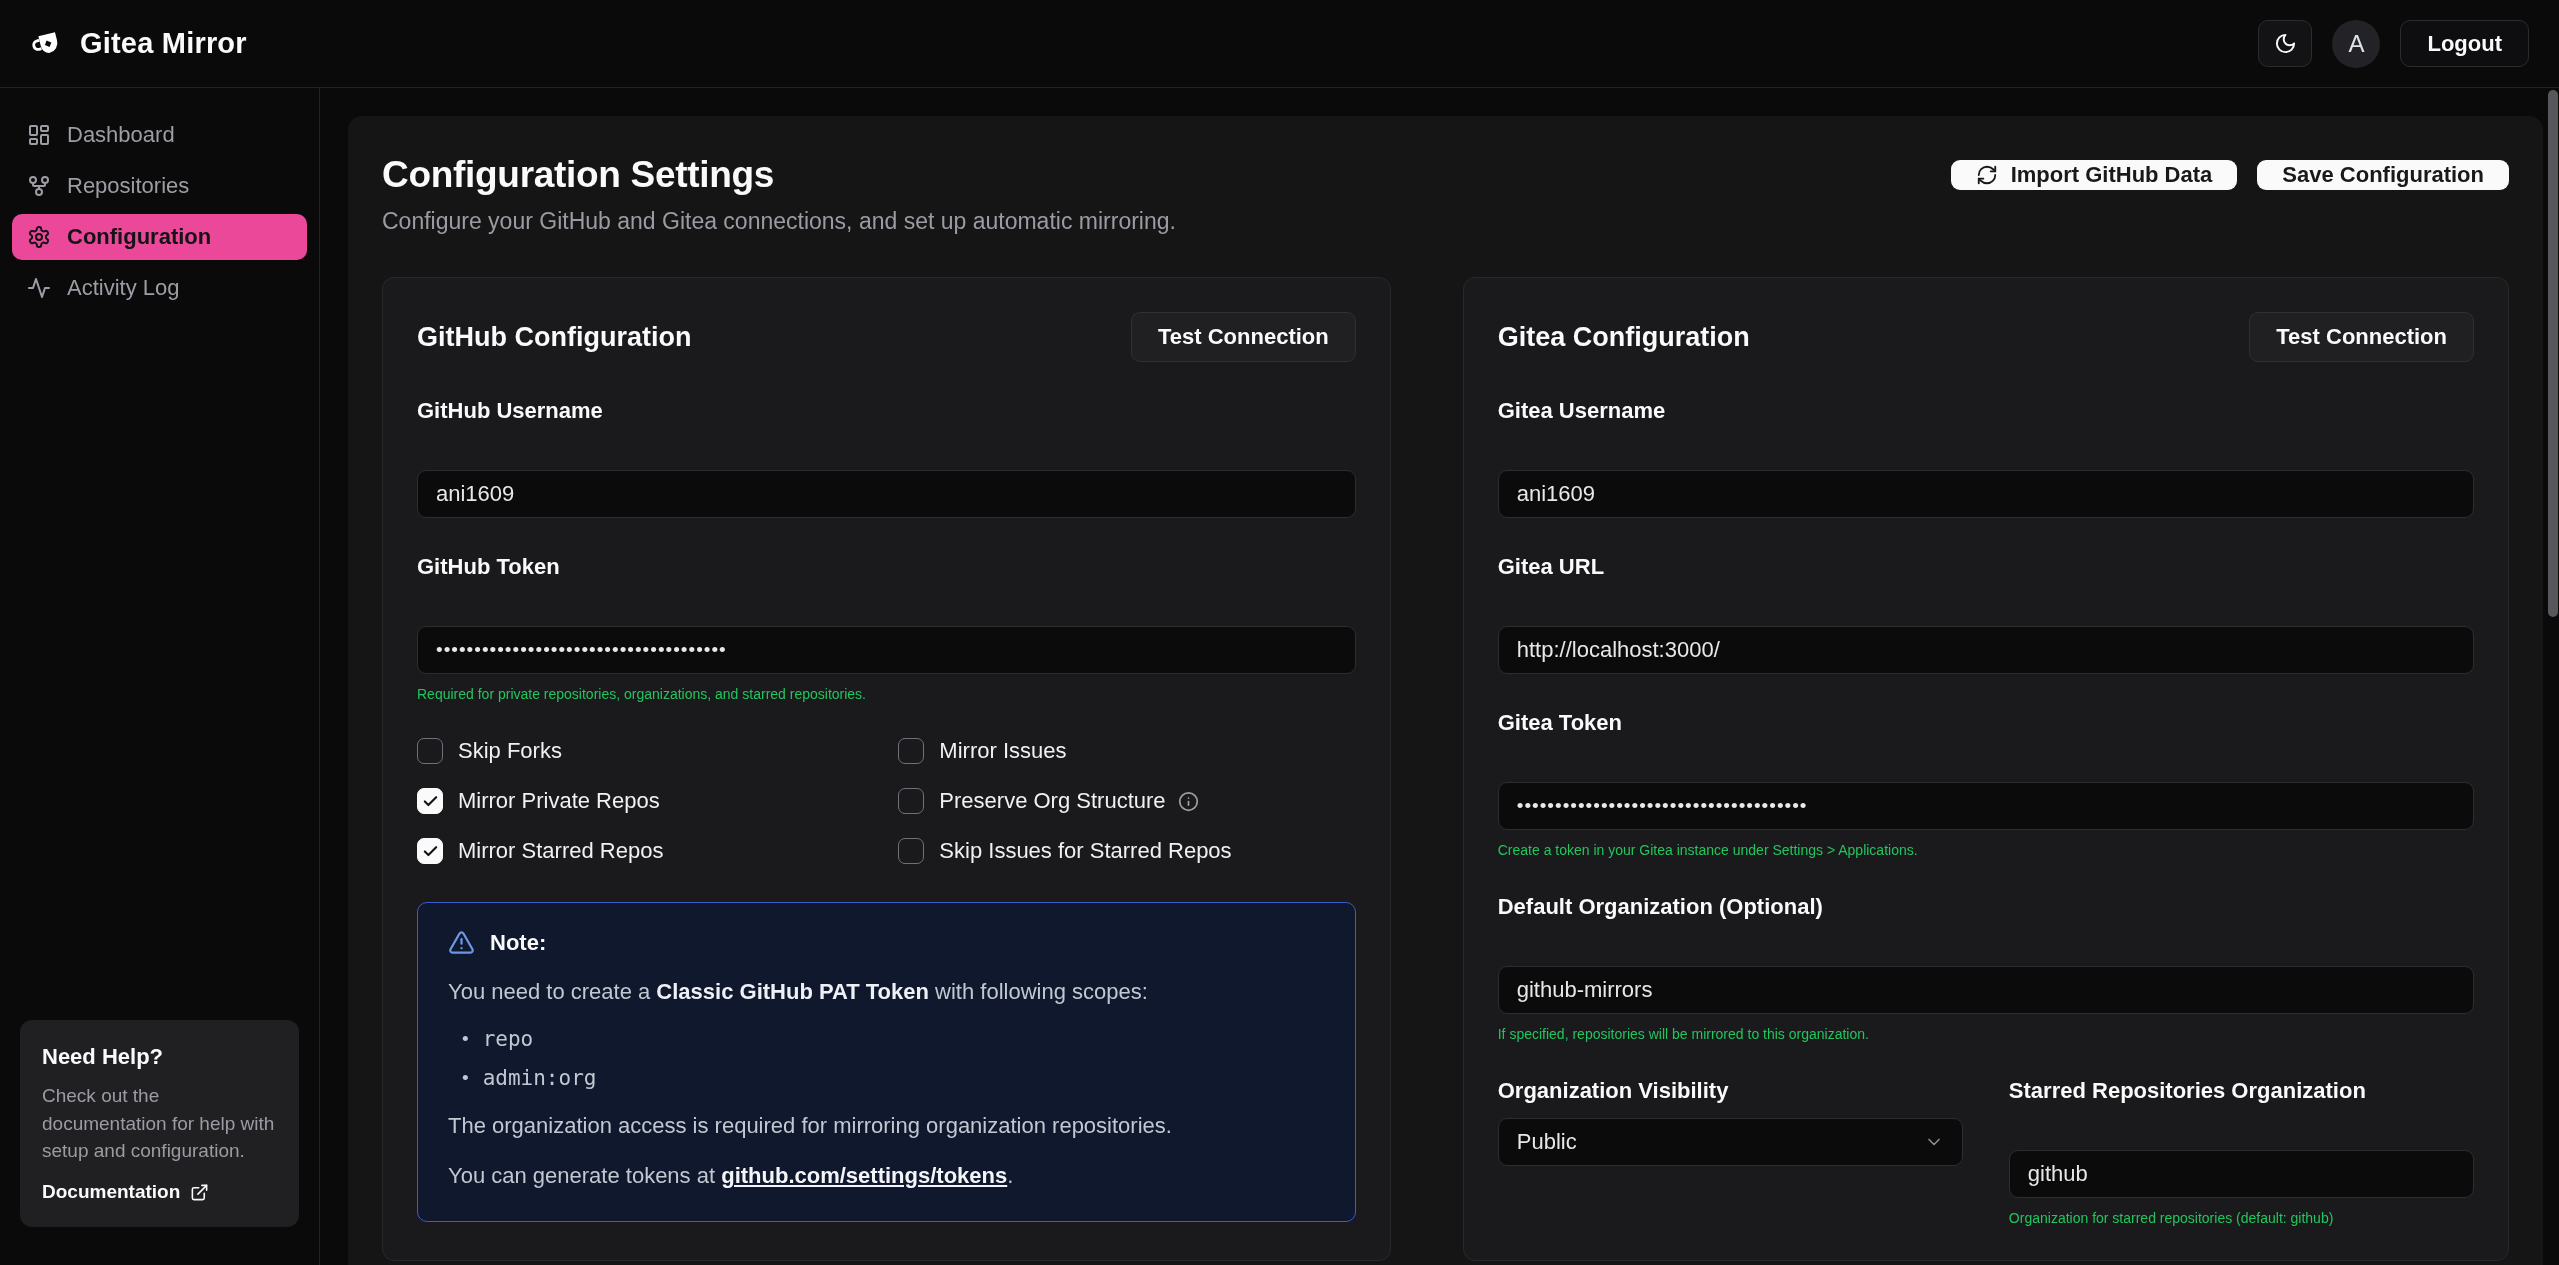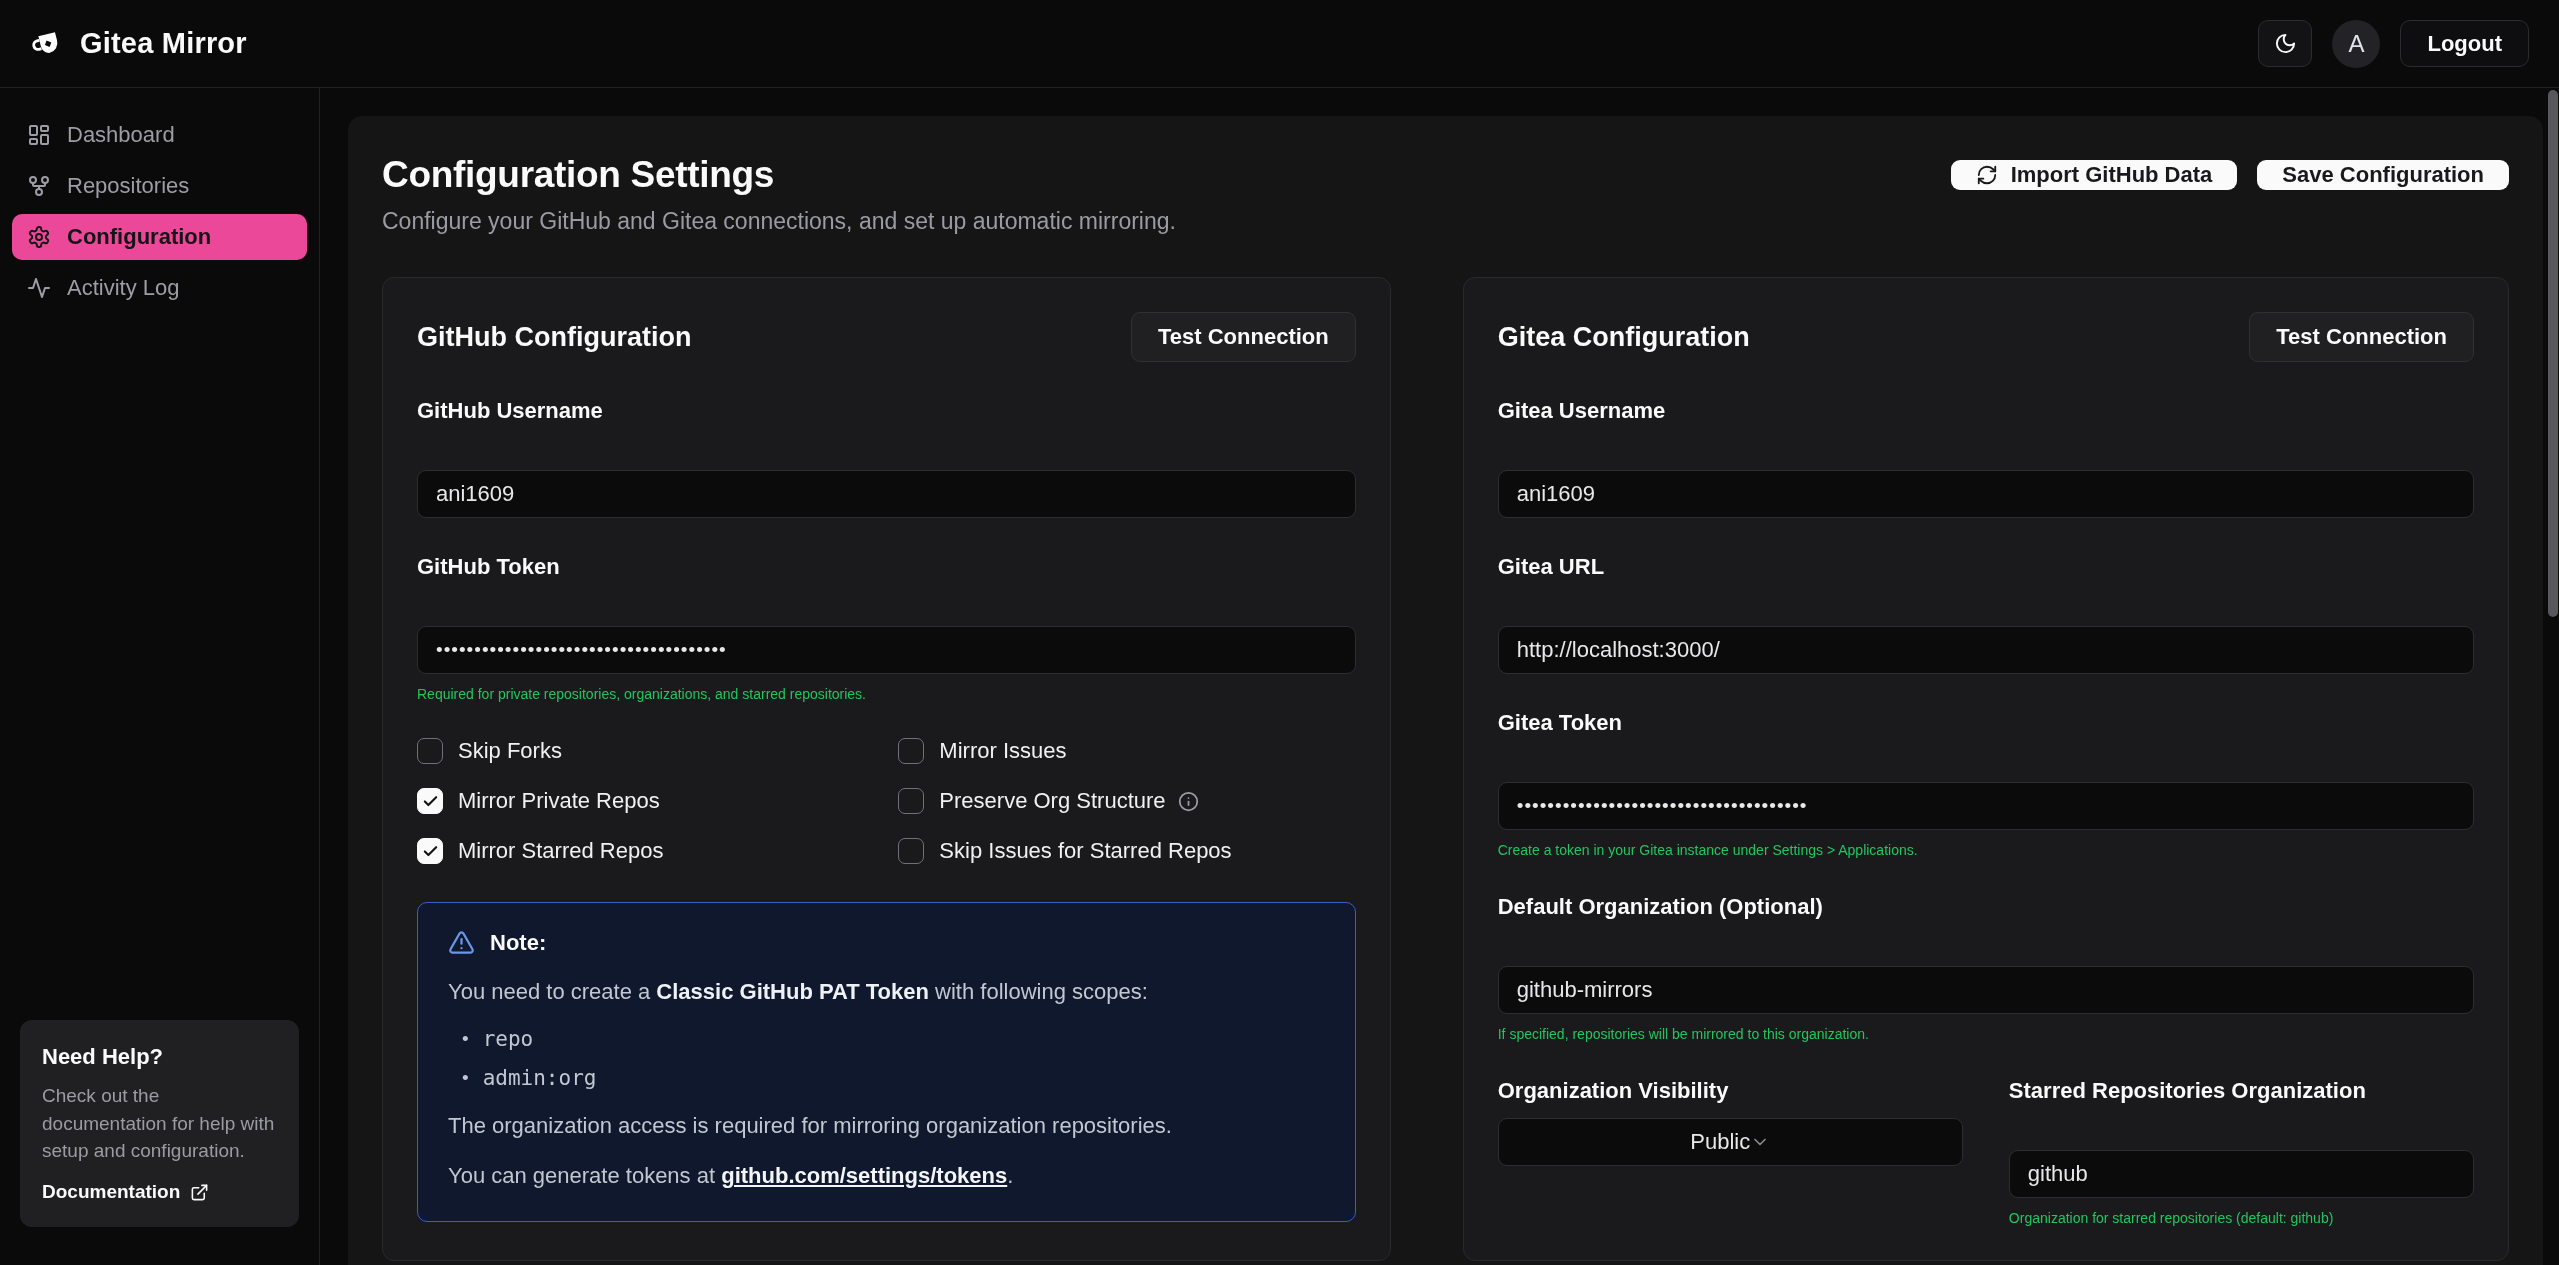--- a/index.html
+++ b/index.html
@@ -82,21 +82,21 @@
   .note b { color:#eef1f6; }
   .note ul { margin:20px 0 0 14px; list-style:none; }
   .note li { margin-top:15px; font-size:21px; color:#c2c8d2; display:flex; align-items:center; gap:14px; }
   .note li .dot { font-size:19px; }
   .note li .code { font-family:"DejaVu Sans Mono", monospace; font-size:21px; }
   .note-link { color:#f3f5f9; font-weight:700; text-decoration:underline; cursor:pointer; }
 
   
   .select { width:100%; height:48px; background:#0b0b0c; border:1px solid #2d2d31; border-radius:9px;
     padding:0 18px; font-size:22px; color:#e8e8ea; display:flex; align-items:center;
-    justify-content:center; cursor:pointer; }
+    justify-content:space-between; cursor:pointer; }
   .two-col { margin-top:36px; display:grid; grid-template-columns:1fr 1fr; gap:46px; align-items:start; }
 
   
   .card-full { margin-top:22px; }
   .enable-row { display:flex; align-items:center; gap:15px; }
   .enable-label { font-size:22px; font-weight:600; }
 
   
   .scrollbar-thumb { position:fixed; top:90px; right:1px; width:10px; height:527px;
     background:#58585c; border-radius:5px; }

